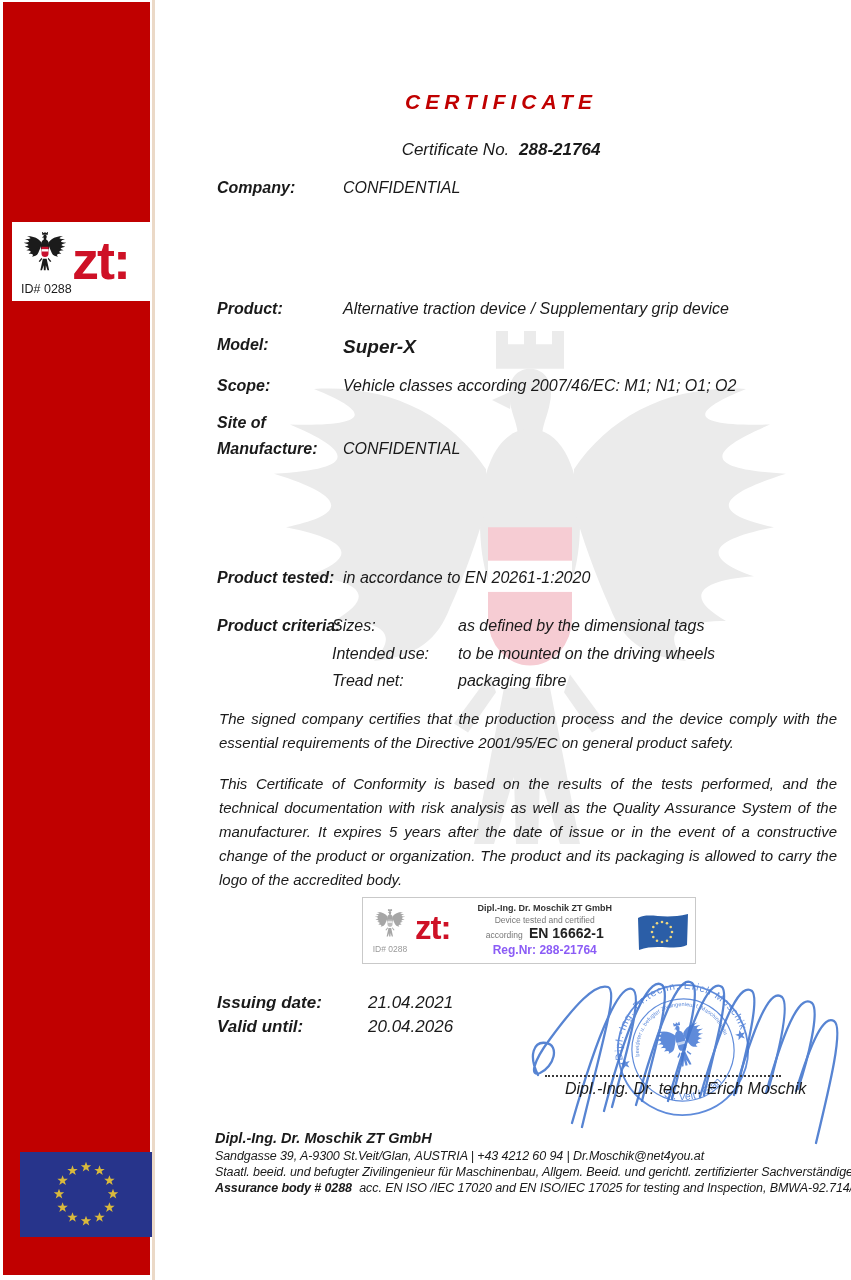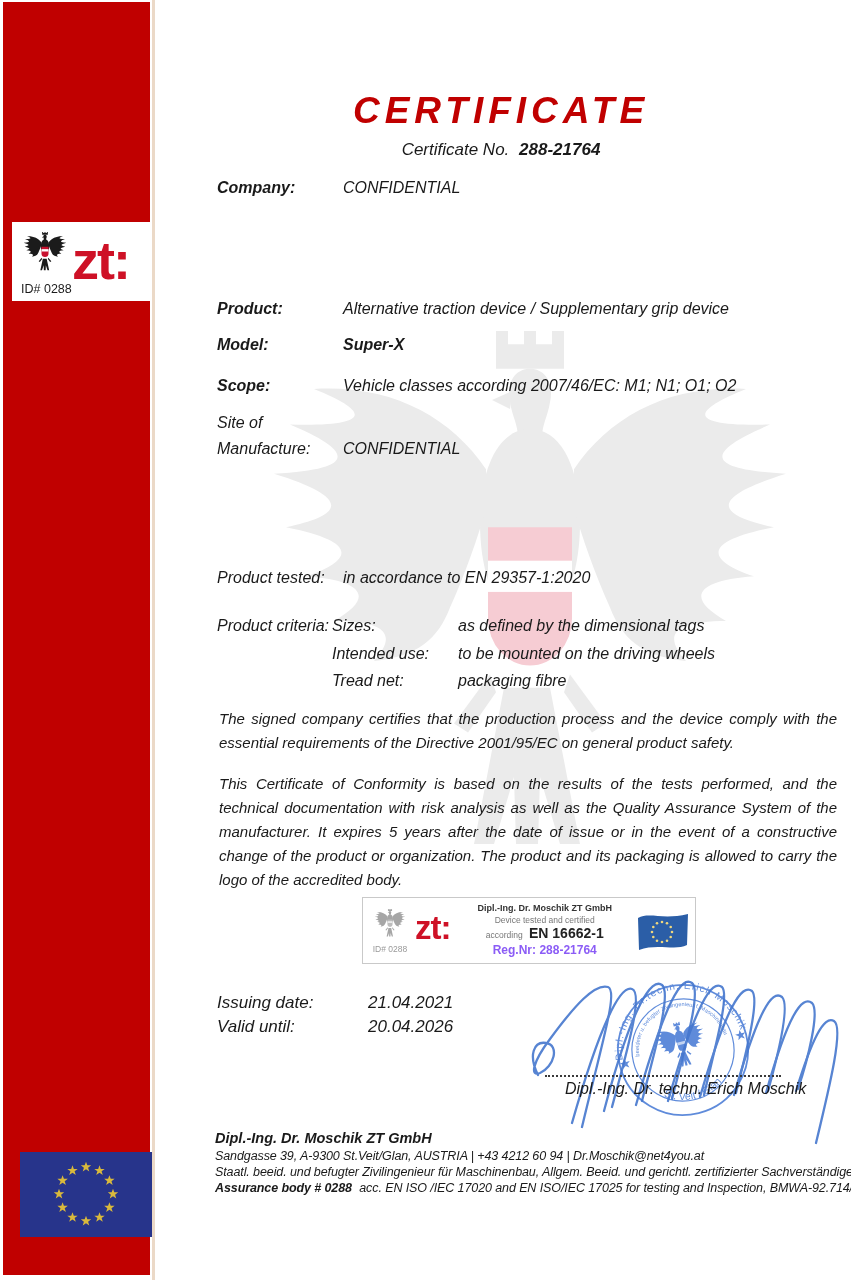--- a/index.html
+++ b/index.html
@@ -11,30 +11,30 @@
   
   .watermark{position:absolute;left:230px;top:322px;width:600px;height:580px;}
   
   .logo-box{position:absolute;left:12px;top:222px;width:139px;height:79px;background:#fff;}
   .logo-eagle{position:absolute;left:8px;top:6px;}
   .logo-id{position:absolute;left:9px;top:60px;font-size:12.5px;color:#1b1b1b;white-space:nowrap;}
   .logo-zt{position:absolute;left:60px;top:8px;font-size:54px;line-height:60px;font-weight:800;
            color:#CE1126;letter-spacing:-2px;}
   
   .title{position:absolute;left:155px;top:90px;width:692px;text-align:center;
-         font-size:37px;font-weight:bold;font-style:italic;color:#C00000;letter-spacing:5px;}
+         font-size:21px;font-weight:bold;font-style:italic;color:#C00000;letter-spacing:5px;}
   .cert-no{position:absolute;left:155px;top:140px;width:692px;text-align:center;
            font-size:17px;font-style:italic;}
   .cert-no .num{font-weight:bold;margin-left:5px;}
   
   .row{position:absolute;left:0;width:851px;font-size:16px;font-style:italic;white-space:nowrap;}
-  .lbl{position:absolute;left:217px;white-space:nowrap;}
+  .lbl{position:absolute;left:217px;white-space:nowrap;font-weight:bold;}
   .b{font-weight:bold;}
   .val{position:absolute;left:343px;white-space:nowrap;}
-  .val.big{font-size:16px;font-weight:bold;text-align:center;}
+  .val.big{font-size:19px;font-weight:bold;text-align:center;}
   .crit-name{position:absolute;left:332px;white-space:nowrap;}
   .crit-val{position:absolute;left:458px;white-space:nowrap;}
   .dval{position:absolute;left:368px;white-space:nowrap;}
   
   .para{position:absolute;left:219px;width:618px;font-size:15px;font-style:italic;
         line-height:1.6;text-align:justify;}
   
   .badge{position:absolute;left:362px;top:897px;width:334px;height:67px;background:#fff;
          border:1.5px solid #c9c9c9;box-sizing:border-box;display:flex;align-items:center;
          padding:3px 6px;}
@@ -137,21 +137,21 @@
   </div>
   <div class="row" style="top:414px">
     <span class="lbl">Site of</span>
   </div>
   <div class="row" style="top:440px">
     <span class="lbl">Manufacture:</span>
     <span class="val">CONFIDENTIAL</span>
   </div>
   <div class="row" style="top:569px">
     <span class="lbl">Product tested:</span>
-    <span class="val">in accordance to EN 29357-1:2020</span>
+    <span class="val">in accordance to EN 20261-1:2020</span>
   </div>
   <div class="row" style="top:617px">
     <span class="lbl">Product criteria:</span>
     <span class="crit-name">Sizes:</span>
     <span class="crit-val">as defined by the dimensional tags</span>
   </div>
   <div class="row" style="top:645px">
     <span class="crit-name">Intended use:</span>
     <span class="crit-val">to be mounted on the driving wheels</span>
   </div>

